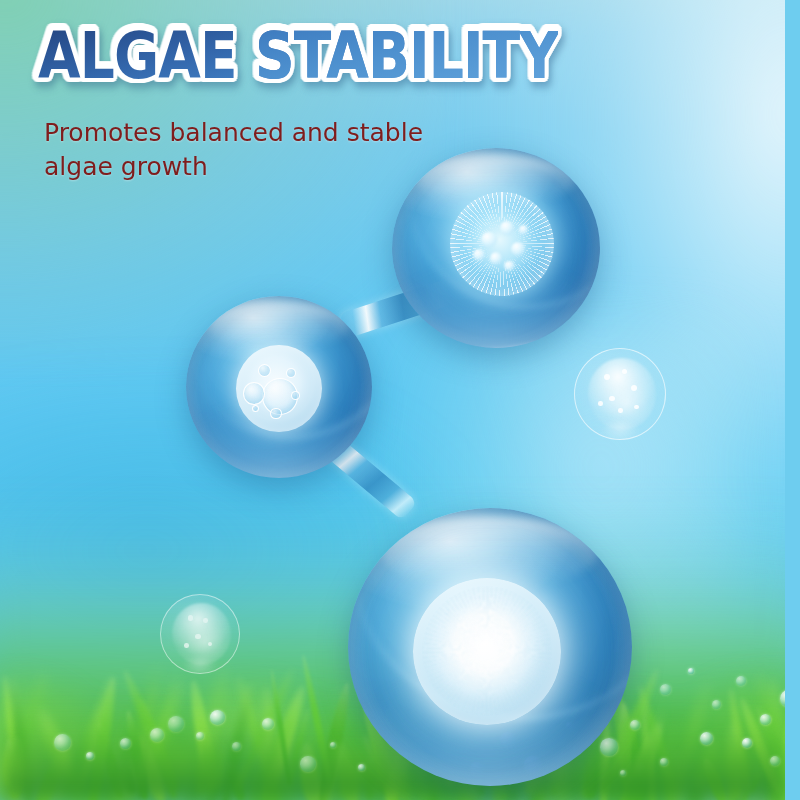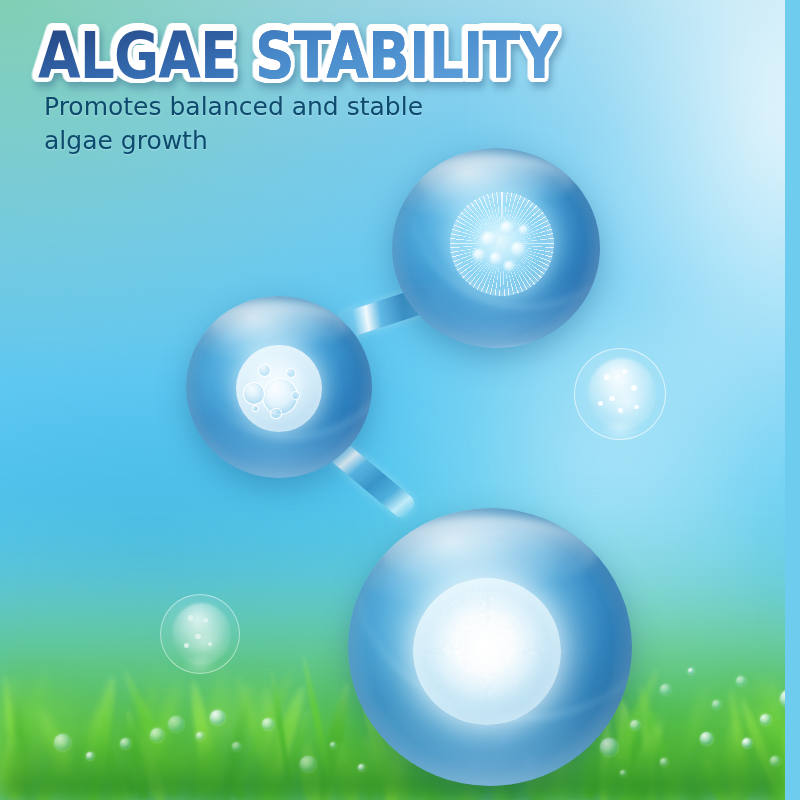--- a/index.html
+++ b/index.html
@@ -410,27 +410,27 @@
       #3b76ba 0%,
       #4484c6 22%,
       #4e91cf 46%,
       #589bd6 70%,
       #62a4dc 100%);
     -webkit-background-clip:text;
     background-clip:text;
     -webkit-text-fill-color:transparent;
   }
   .subhead {
-    margin-top:2px;
+    margin-top:28px;
     margin-left:6px;
     font-family:"DejaVu Sans", sans-serif;
     font-size:25px;
     font-weight:400;
     line-height:1.34;
-    color:#0c4a6e;
+    color:#7f1d1d;
     max-width:430px;
     text-shadow:0 1px 2px rgba(255,255,255,0.32);
   }
 </style>
 </head>
 <body>
 
 <div class="stage">
 
   <div class="bg-base"></div>

